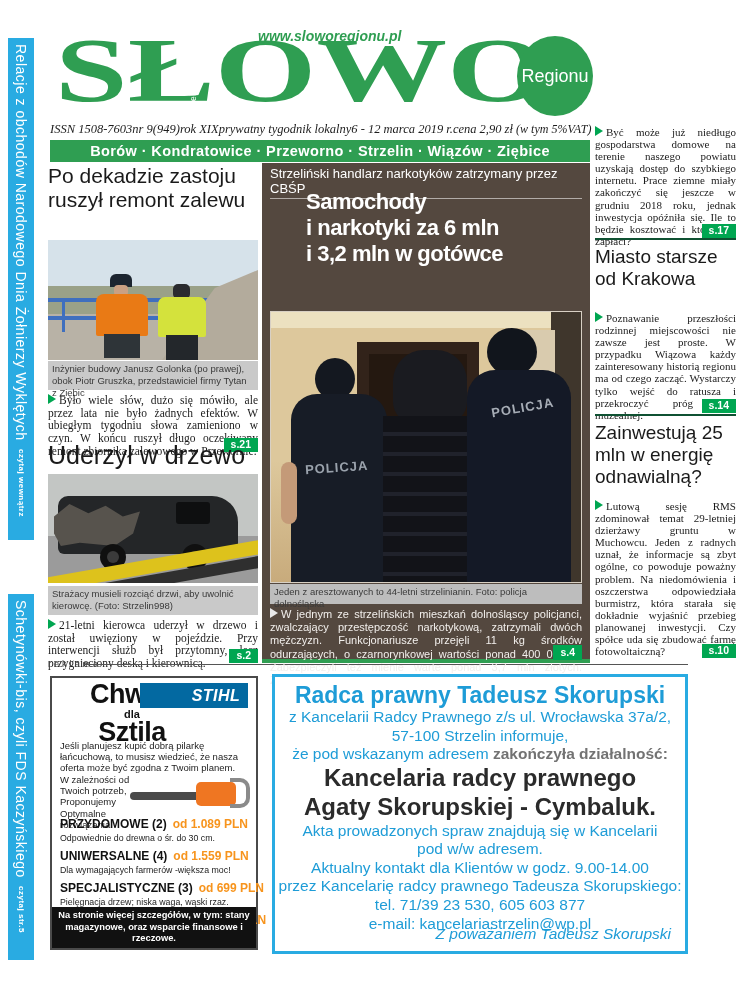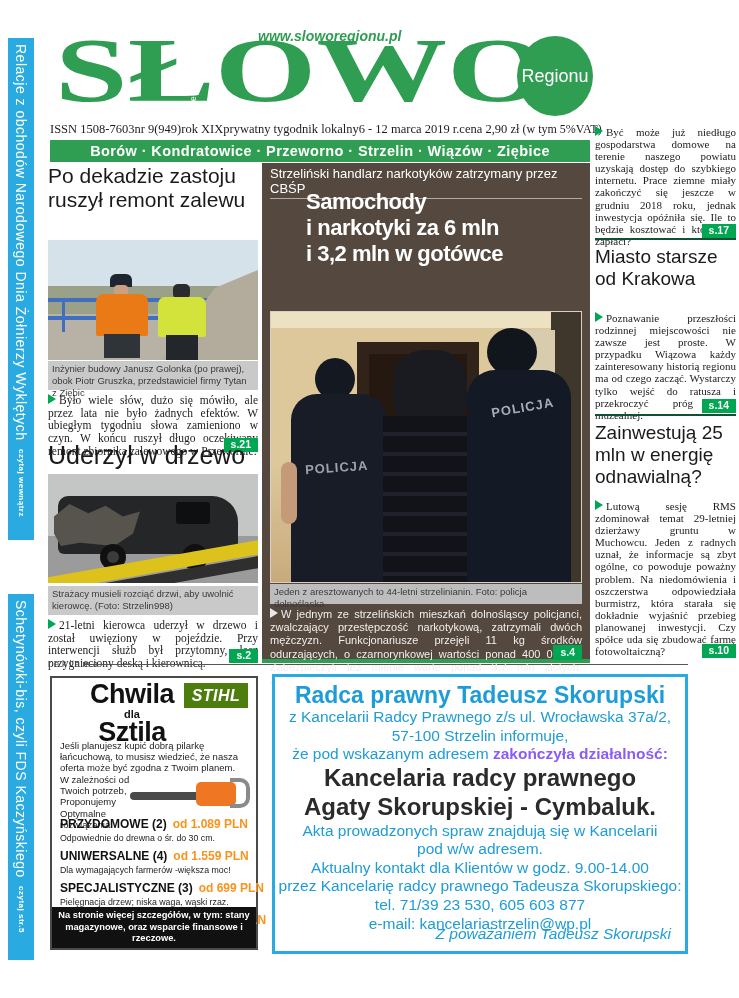--- a/index.html
+++ b/index.html
@@ -21,21 +21,21 @@
   .logo-text{position:absolute;left:55px;top:24px;font-family:"Liberation Serif",serif;
              font-weight:bold;font-size:92px;line-height:1;color:#2f9e52;
              transform:scaleX(1.42);transform-origin:left center;white-space:nowrap;}
   .logo-sub{position:absolute;left:188px;top:56px;height:62px;color:#fff;font-size:8.5px;
             writing-mode:vertical-rl;transform:rotate(180deg);z-index:3;letter-spacing:.5px;}
   .logo-badge{position:absolute;left:517px;top:36px;width:76px;height:80px;border-radius:50%;
               background:#2f9e52;color:#fff;display:flex;align-items:center;justify-content:center;
               font-size:18px;}
   .issn-row{position:absolute;left:50px;top:122px;width:540px;display:flex;
             justify-content:space-between;align-items:baseline;
-            font-family:"Liberation Serif",serif;font-size:12.5px;color:#1c1c1c;white-space:nowrap;}
+            font-family:"Liberation Serif",serif;font-size:12.5px;color:#1c1c1c;white-space:nowrap;font-style:italic;}
   .price-note{font-size:12px;}
   .towns-bar{position:absolute;left:50px;top:140px;width:540px;height:22px;background:#2f9e52;
              color:#fff;font-weight:bold;font-size:14.5px;letter-spacing:.4px;
              display:flex;align-items:center;justify-content:center;}
 
   
   .story-title{position:absolute;color:#1a1a1a;font-weight:400;}
   .body-text{position:absolute;font-family:"Liberation Serif",serif;color:#1b1b1b;
              font-size:11.5px;line-height:1.1;text-align:justify;}
   .arrow{display:inline-block;width:0;height:0;border-top:5px solid transparent;
@@ -122,23 +122,23 @@
   .rc-b1{top:126px;height:110px;} .rc-b2{top:312px;height:99px;} .rc-b3{top:500px;height:156px;}
   .rc-hr1{left:595px;top:238px;width:141px;} .rc-hr2{left:595px;top:414px;width:141px;}
 
   
   .stihl-ad{position:absolute;left:50px;top:676px;width:208px;height:274px;background:#fff;
             border:2px solid #4a4a4a;box-sizing:border-box;}
   .stihl-title{position:absolute;left:20px;top:4px;width:120px;text-align:center;color:#111;
                font-weight:bold;line-height:.95;}
   .stihl-title .big{font-size:27px;letter-spacing:-.5px;}
   .stihl-title .small{font-size:11px;display:block;margin:1px 0;}
-  .stihl-logo{position:absolute;right:8px;top:5px;width:64px;height:25px;background:#4d7c0f;
+  .stihl-logo{position:absolute;right:8px;top:5px;width:64px;height:25px;background:#0369a1;
               color:#fff;font-weight:bold;font-style:italic;font-size:16px;display:flex;
-              align-items:center;justify-content:center;letter-spacing:.5px;}
+              align-items:center;justify-content:center;letter-spacing:.5px;padding-left:44px;}
   .stihl-intro{position:absolute;left:8px;top:62px;width:192px;font-size:9.5px;line-height:1.18;color:#222;}
   .stihl-intro2{position:absolute;left:8px;top:96px;width:82px;font-size:9.5px;line-height:1.18;color:#222;}
   .chainsaw{position:absolute;left:78px;top:100px;width:122px;height:34px;}
   .cs-bar{position:absolute;left:0;top:14px;width:72px;height:8px;background:#4a4a4a;border-radius:4px;}
   .cs-body{position:absolute;left:66px;top:4px;width:40px;height:24px;background:#ef7622;border-radius:5px;}
   .cs-handle{position:absolute;left:100px;top:0;width:20px;height:30px;border:4px solid #8a8a8a;
              border-left:none;border-radius:0 10px 10px 0;box-sizing:border-box;}
   .stihl-products{position:absolute;left:8px;top:136px;width:192px;}
   .sp-row{margin-bottom:1px;white-space:nowrap;}
   .sp-name{font-weight:bold;font-size:12px;color:#111;}
@@ -149,21 +149,21 @@
   .stihl-footer{position:absolute;left:0;bottom:0;width:100%;background:#111;color:#fff;
                 font-weight:bold;font-size:9.3px;line-height:1.25;text-align:center;
                 padding:3px 2px;box-sizing:border-box;}
 
   
   .law-ad{position:absolute;left:272px;top:674px;width:416px;height:280px;background:#fff;
           border:3px solid #29abe2;box-sizing:border-box;text-align:center;
           padding-top:6px;color:#1e9cd7;}
   .law-title{font-size:23px;font-weight:bold;line-height:1.1;}
   .law-line{font-size:15.5px;line-height:1.2;}
-  .law-mixed b{color:#8b5cf6;}
+  .law-mixed b{color:#737373;}
   .law-big{font-size:24px;font-weight:bold;color:#2b2b2b;line-height:1.2;}
   .law-sig{position:absolute;right:14px;bottom:8px;font-size:15.5px;font-style:italic;}
 </style>
 </head>
 <body>
 
 <div class="page">
 
   <div class="vstrip vstrip1">
     <span class="vmain">Relacje z obchodów Narodowego Dnia Żołnierzy Wyklętych</span>

